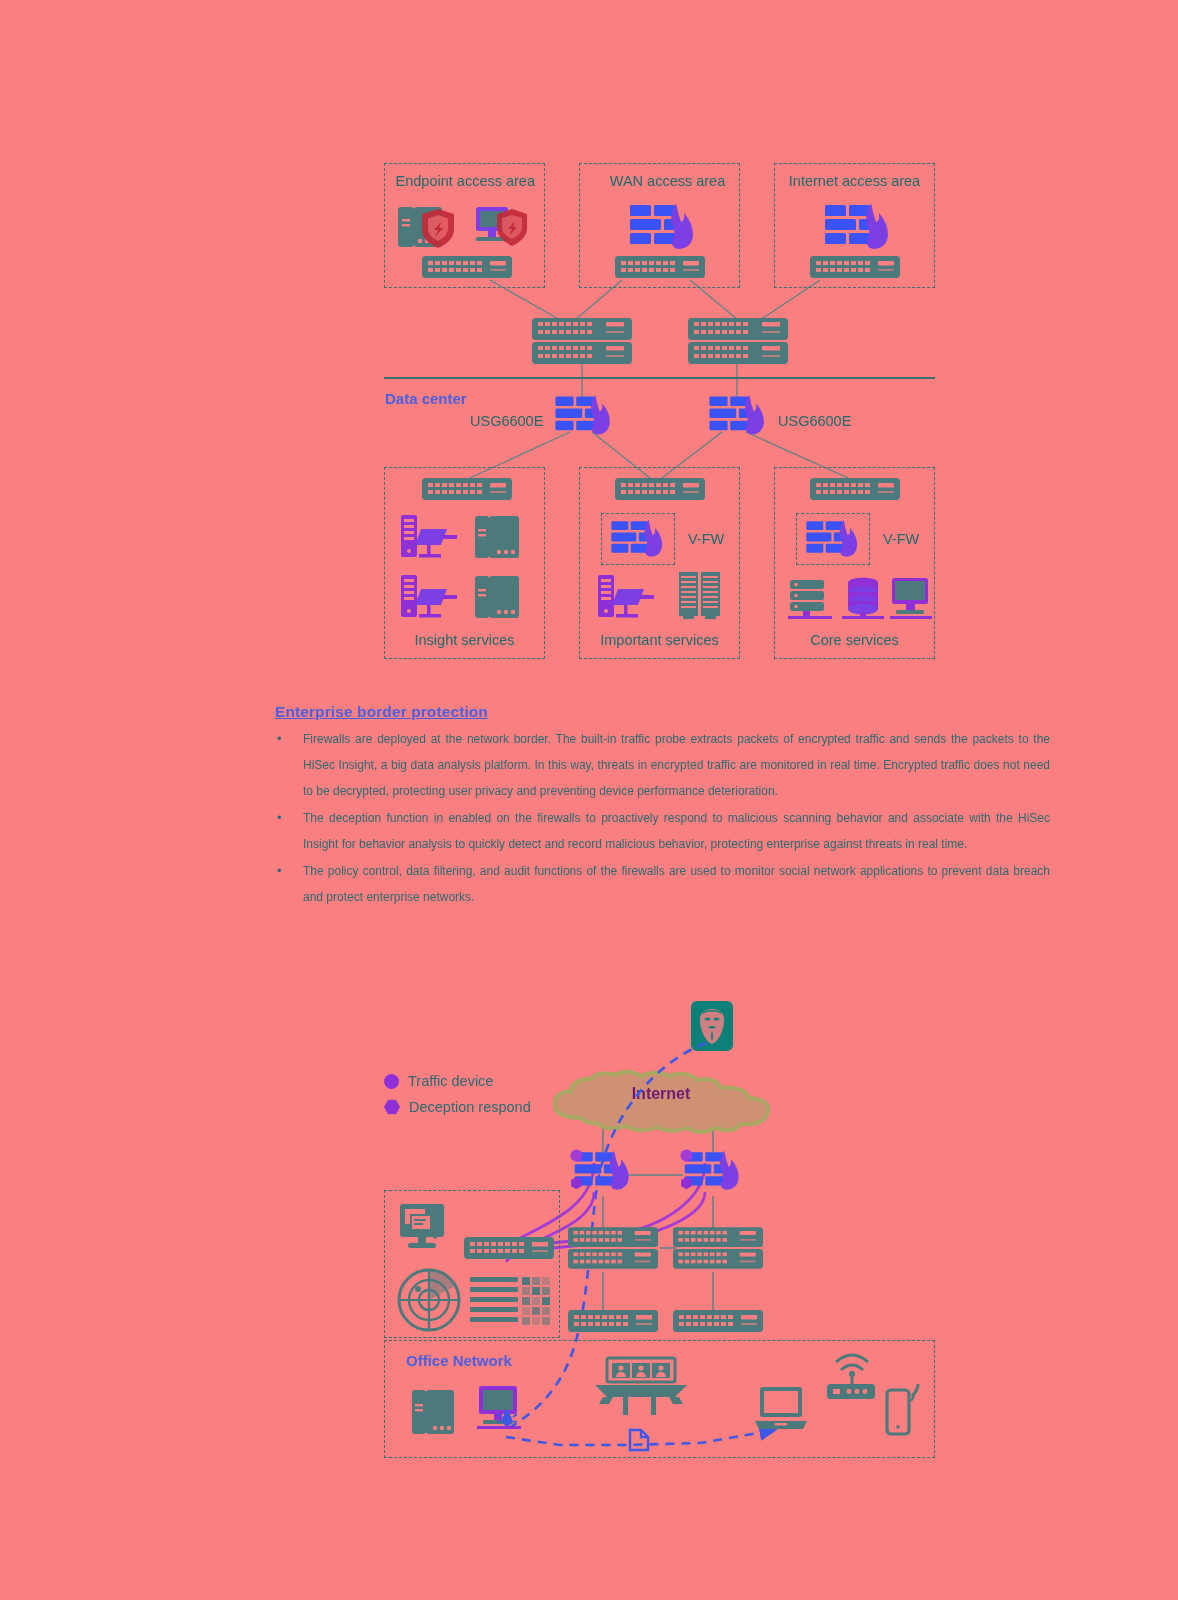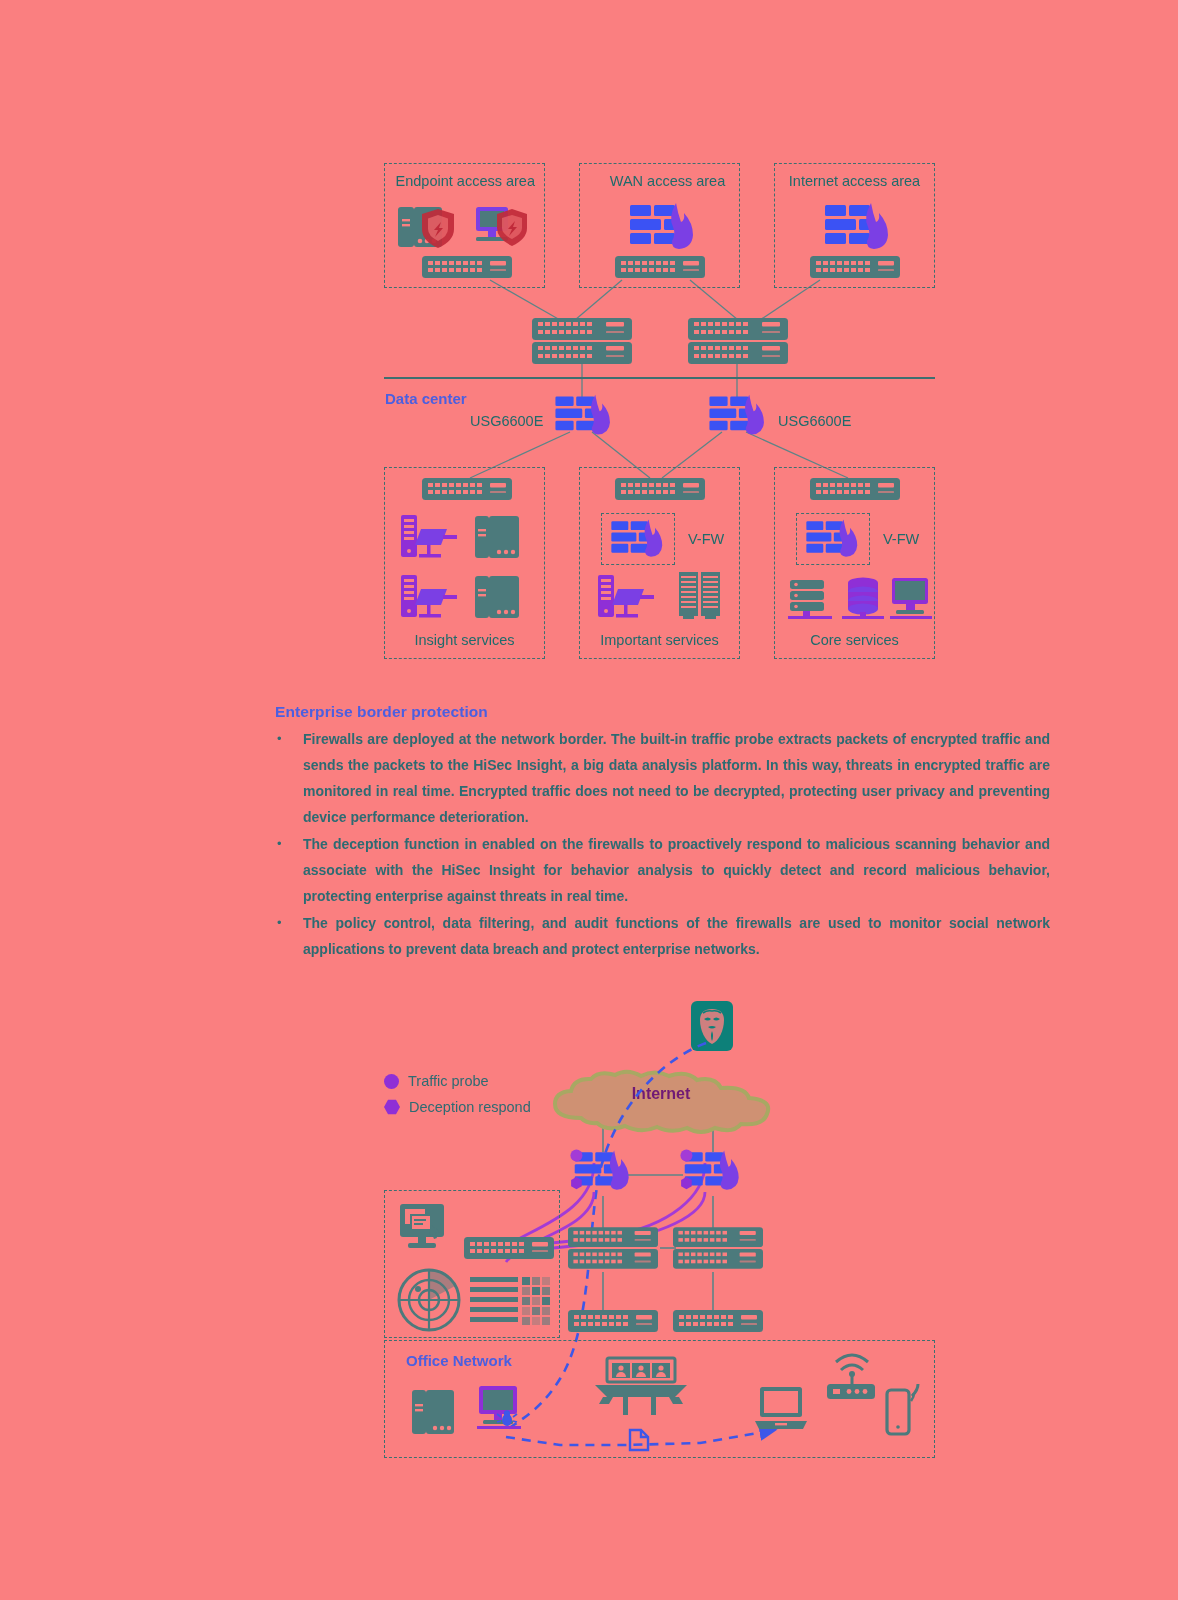--- a/index.html
+++ b/index.html
@@ -14,29 +14,30 @@
   .dbox{position:absolute;border:1.4px dashed #3e6f70;box-sizing:border-box;}
   .solid-rule{position:absolute;height:2px;background:#3e6f70;}
   .lbl{position:absolute;color:#1f6b6b;font-size:14.5px;white-space:nowrap;}
   .lbl-blue{position:absolute;color:#4b5fe0;font-size:15px;font-weight:bold;white-space:nowrap;}
   svg{display:block;overflow:visible;}
   
   #textblock{position:absolute;left:275px;top:703px;width:775px;}
   #textblock h3{
     margin:0 0 5px 0;color:#4b5fe0;font-size:15.5px;font-weight:bold;
     letter-spacing:.1px;
+    text-decoration:underline;
   }
   .bullet-row{display:flex;align-items:flex-start;margin-bottom:1px;}
   .bullet-dot{
     width:26px;flex:0 0 26px;color:#2d6b72;font-size:13px;line-height:26px;
     text-align:left;padding-left:2px;
   }
   .bullet-text{
-    flex:1;color:#2d6b72;font-size:14px;line-height:26px;
-    text-align:justify;text-justify:inter-word;font-weight:bold;
+    flex:1;color:#2d6b72;font-size:12px;line-height:26px;
+    text-align:justify;text-justify:inter-word;
   }
   .bullet-text:last-line{text-align:left;}
   
   .legend-item{position:absolute;display:flex;align-items:center;gap:9px;}
   .legend-label{color:#2d6b72;font-size:14.5px;white-space:nowrap;}
   .dot-circle{width:15px;height:15px;border-radius:50%;background:#8f2fd6;display:block;}
   .hexmark{width:16px;height:16px;background:#8f2fd6;display:block;
      clip-path:polygon(25% 4%,75% 4%,100% 50%,75% 96%,25% 96%,0% 50%);}
 </style>
 </head>
@@ -535,21 +536,21 @@
   <div class="bullet-row">
     <div class="bullet-dot">•</div>
     <div class="bullet-text">The policy control, data filtering, and audit functions of the firewalls are used to monitor social network applications to prevent data breach and protect enterprise networks.</div>
   </div>
 </div>
 
 <div>
 
   <div class="legend-item" style="left:384px;top:1073px;">
     <span class="dot-circle"></span>
-    <span class="legend-label">Traffic probe</span>
+    <span class="legend-label">Traffic device</span>
   </div>
   <div class="legend-item" style="left:384px;top:1099px;">
     <span class="hexmark"></span>
     <span class="legend-label">Deception respond</span>
   </div>
 
   <svg class="abs" style="left:0;top:0;width:1178px;height:1600px;pointer-events:none;">
     <g stroke="#5d8487" stroke-width="1.6" fill="none">
       <line x1="603" y1="1120" x2="603" y2="1152"></line>
       <line x1="713" y1="1120" x2="713" y2="1152"></line>

